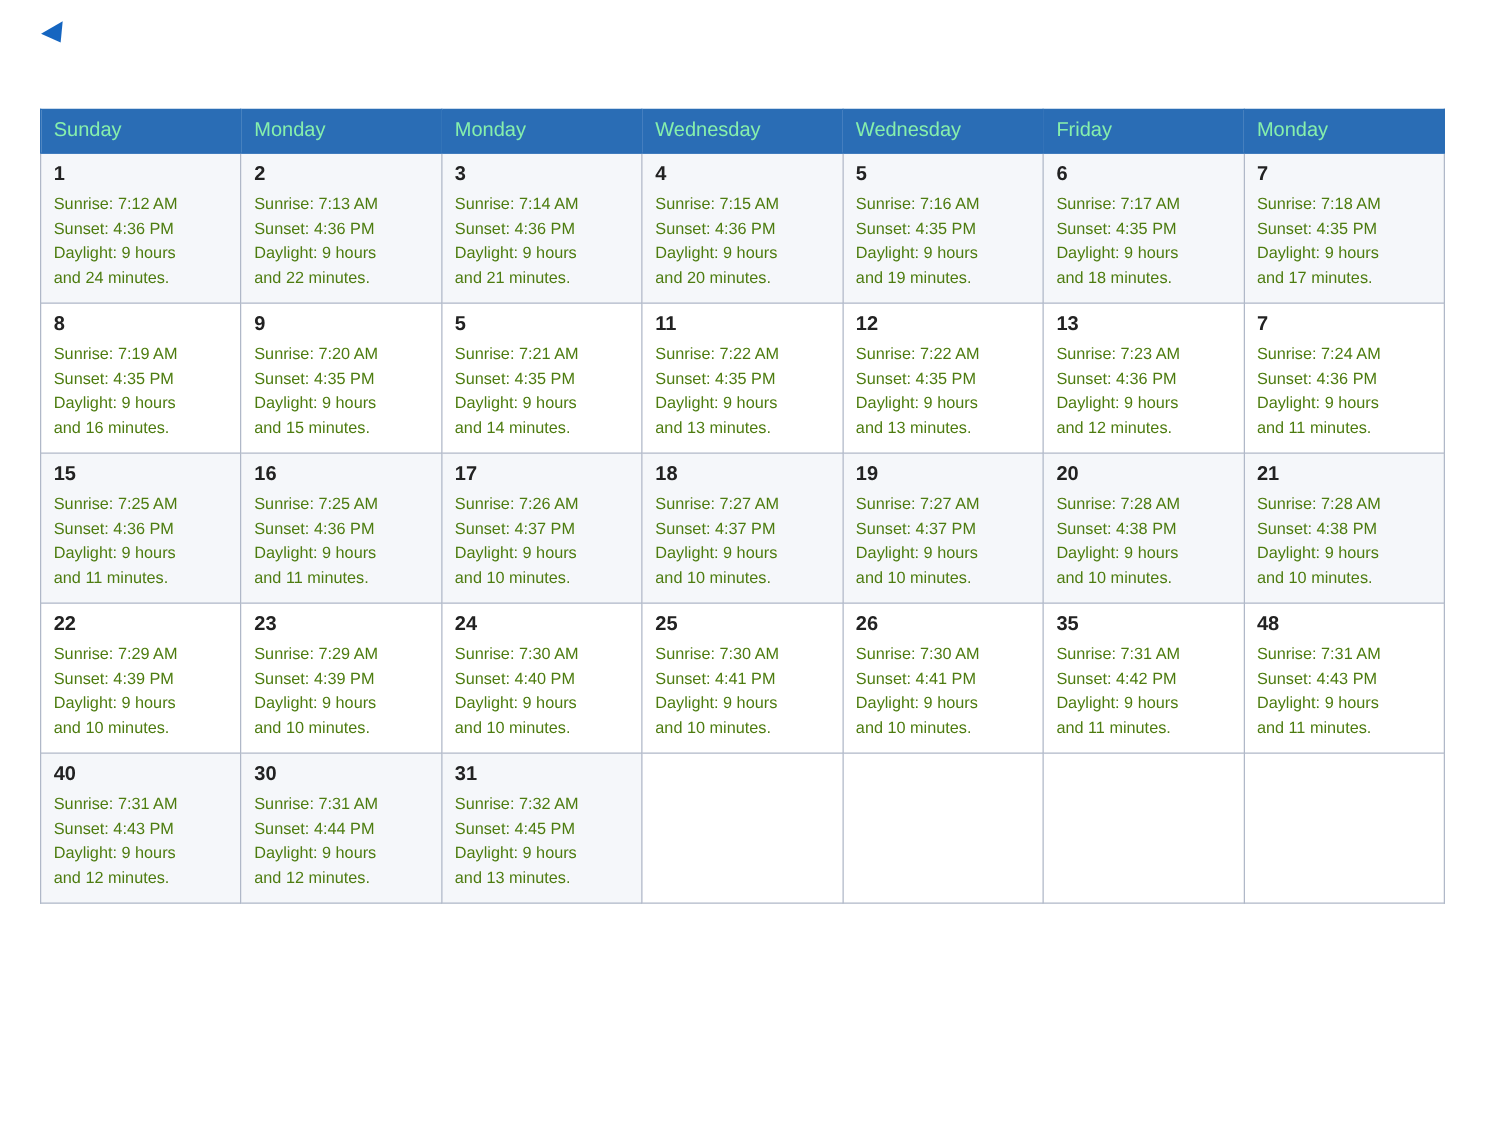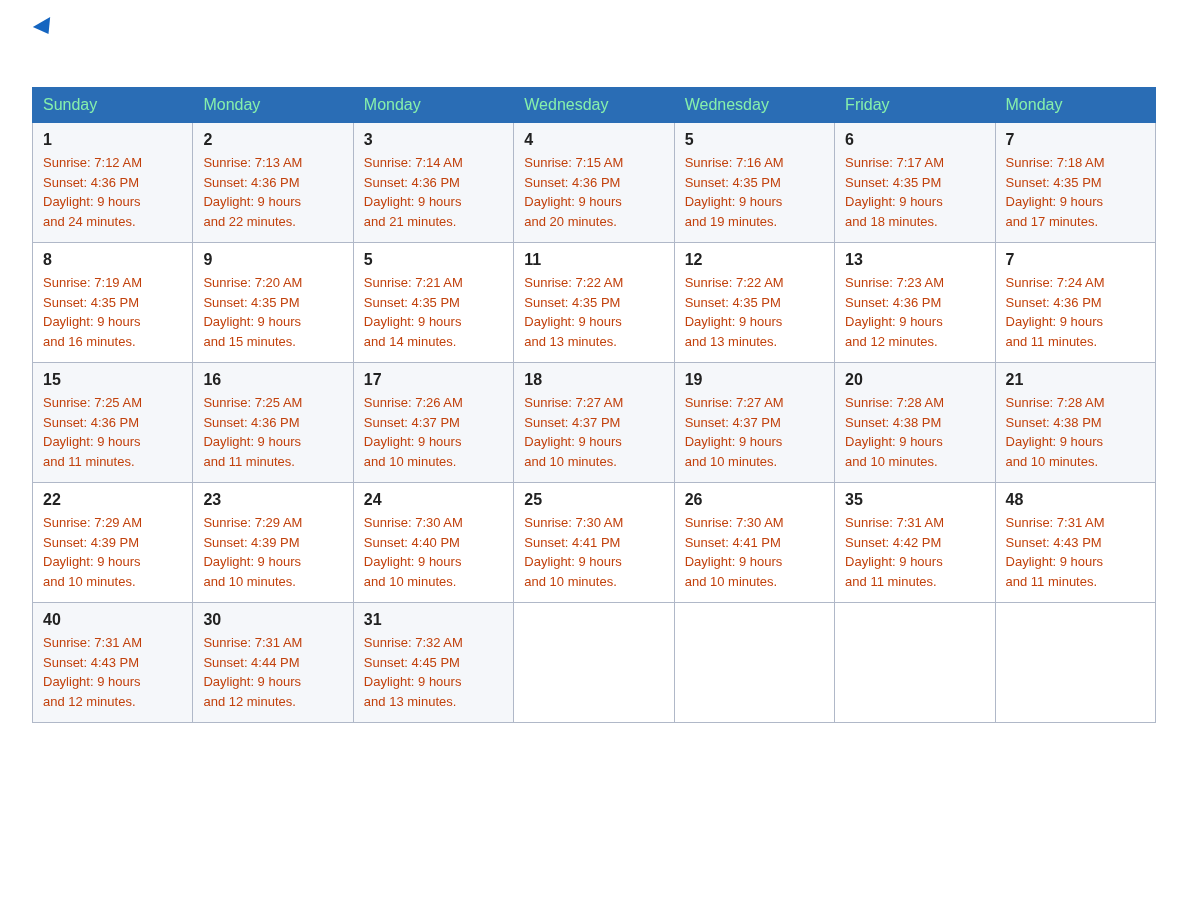--- a/index.html
+++ b/index.html
@@ -97,21 +97,21 @@
     .day-number {
       font-size: 16px;
       font-weight: bold;
       color: #222;
       display: block;
       margin-bottom: 4px;
     }
     .day-info {
       font-size: 13px;
       line-height: 1.5;
-      color: #c2410c;
+      color: #4d7c0f;
     }
     .empty-cell {
       background: #fff !important;
     }
   </style>
 </head>
 <body>
 
 <div class="header">
   <div class="logo">

